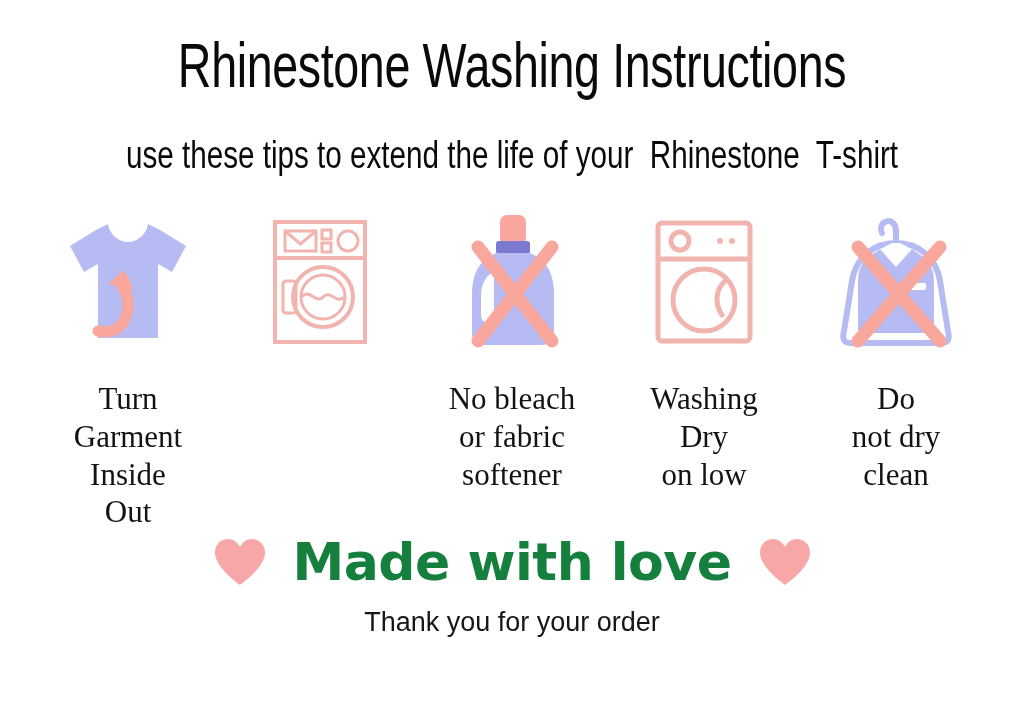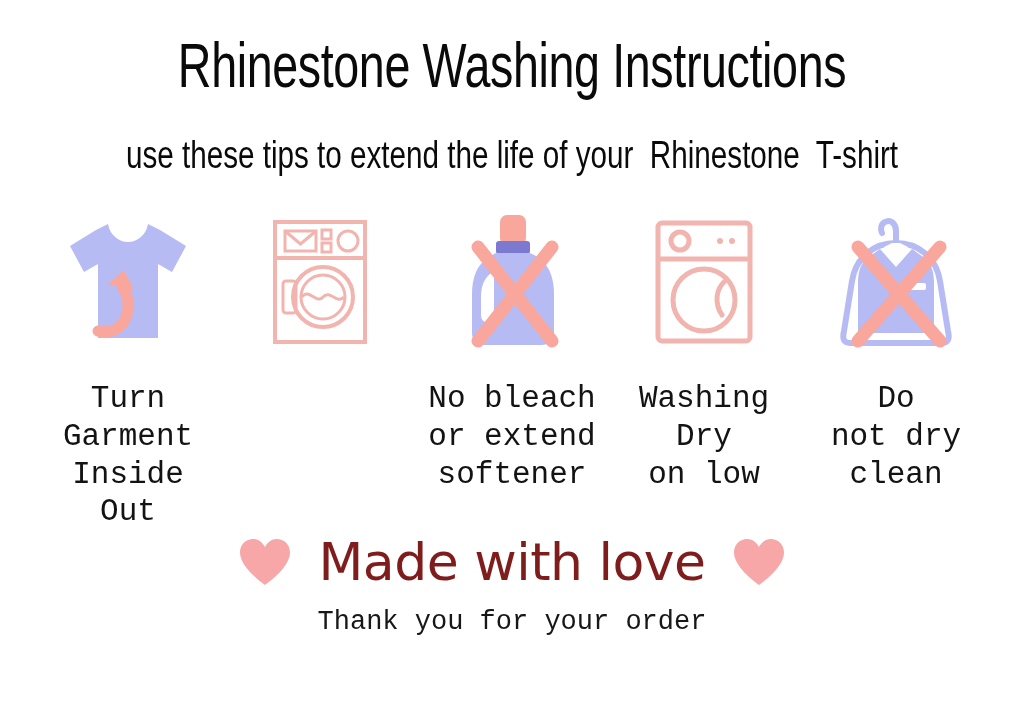--- a/index.html
+++ b/index.html
@@ -73,21 +73,21 @@
   }
   .icon-box {
     height: 152px;
     display: flex;
     align-items: center;
     justify-content: center;
   }
   .step-label {
     margin-top: 22px;
     text-align: center;
-    font-family: Liberation Mono, monospace;
+    font-family: Liberation Serif, serif;
     font-size: 31px;
     line-height: 1.22;
     font-weight: 400;
     color: #131313;
     white-space: pre-line;
   }
 
   
   .made-row {
     position: absolute;
@@ -96,33 +96,33 @@
     width: 1024px;
     display: flex;
     align-items: center;
     justify-content: center;
     gap: 26px;
   }
   .made-text {
     font-family: "DejaVu Sans", sans-serif;
     font-size: 52px;
     line-height: 1;
-    font-weight: 400;
-    color: #7f1d1d;
+    font-weight: 700;
+    color: #15803d;
     letter-spacing: -0.5px;
   }
   .heart { display: block; }
 
   .thanks {
     position: absolute;
     top: 609px;
     left: 0;
     width: 1024px;
     text-align: center;
-    font-family: Liberation Mono, monospace;
+    font-family: Liberation Sans, sans-serif;
     font-size: 27px;
     line-height: 1;
     font-weight: 400;
     color: #171717;
   }
 </style>
 </head>
 <body>
 
 <div class="card">
@@ -173,21 +173,21 @@
           <rect x="44" y="4" width="26" height="30" rx="7" fill="#f9a69d"></rect>
           <rect x="40" y="30" width="34" height="13" rx="3" fill="#7b7ad0"></rect>
           <path d="M40 42 C22 50 16 64 16 84 L16 122 C16 130 21 134 29 134 L85 134
                    C93 134 98 130 98 122 L98 84 C98 64 92 50 74 42 Z" fill="#b7bbf4"></path>
           <path d="M38 60 C28 66 25 75 25 86 L25 104 C25 110 29 112 35 112 L38 112 Z" fill="#ffffff"></path>
           <line x1="22" y1="36" x2="96" y2="130" stroke="#f9a69d" stroke-width="13" stroke-linecap="round"></line>
           <line x1="96" y1="36" x2="22" y2="130" stroke="#f9a69d" stroke-width="13" stroke-linecap="round"></line>
         </svg>
       </div>
       <div class="step-label">No bleach
-or extend
+or fabric
 softener</div>
     </div>
 
     <div class="step">
       <div class="icon-box">
         <svg width="100" height="126" viewBox="0 0 100 126" aria-hidden="true">
           <rect x="4" y="4" width="92" height="118" rx="4" fill="none" stroke="#f2b4ae" stroke-width="5"></rect>
           <line x1="4" y1="40" x2="96" y2="40" stroke="#f2b4ae" stroke-width="5"></line>
           <circle cx="26" cy="22" r="9" fill="none" stroke="#f2b4ae" stroke-width="5"></circle>
           <circle cx="66" cy="22" r="3" fill="#f2b4ae"></circle>

